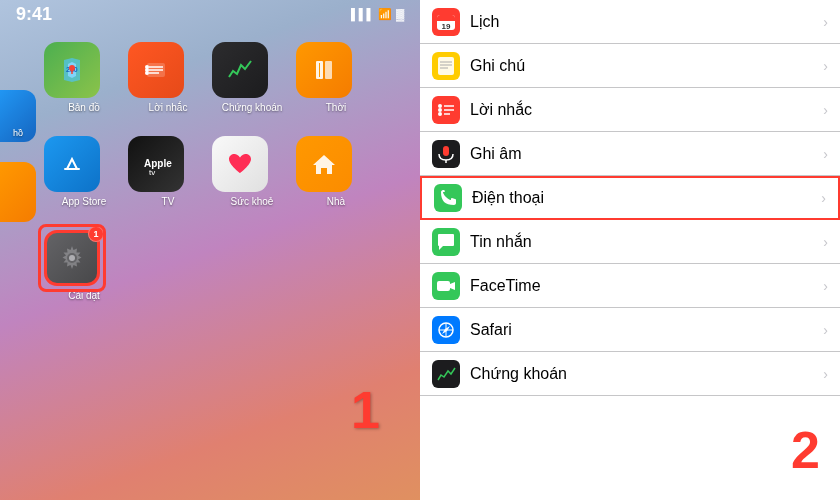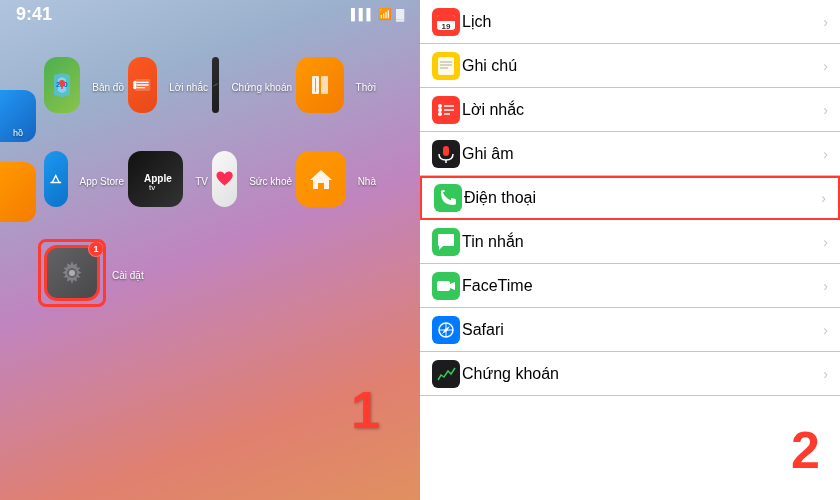--- a/index.html
+++ b/index.html
@@ -55,26 +55,24 @@
       grid-template-columns: repeat(4, 80px);
       grid-template-rows: repeat(3, 90px);
       gap: 4px;
       padding: 10px 20px;
       width: 100%;
       justify-content: center;
     }
 
     .app-item {
       display: flex;
-      flex-direction: row;
-      align-items: center;
+      flex-direction: column;
       justify-content: flex-start;
       padding-top: 4px;
       cursor: pointer;
-      gap: 12px;
     }
 
     .app-icon {
       width: 56px;
       height: 56px;
       border-radius: 13px;
       display: flex;
       align-items: center;
       justify-content: center;
       font-size: 28px;
@@ -165,21 +163,21 @@
       position: relative;
     }
 
     .settings-item-icon {
       width: 28px;
       height: 28px;
       border-radius: 6px;
       display: flex;
       align-items: center;
       justify-content: center;
-      margin-right: 2px;
+      margin-right: 10px;
       font-size: 16px;
       flex-shrink: 0;
     }
 
     .settings-item-label {
       flex: 1;
       font-size: 16px;
       color: #000;
     }
 

